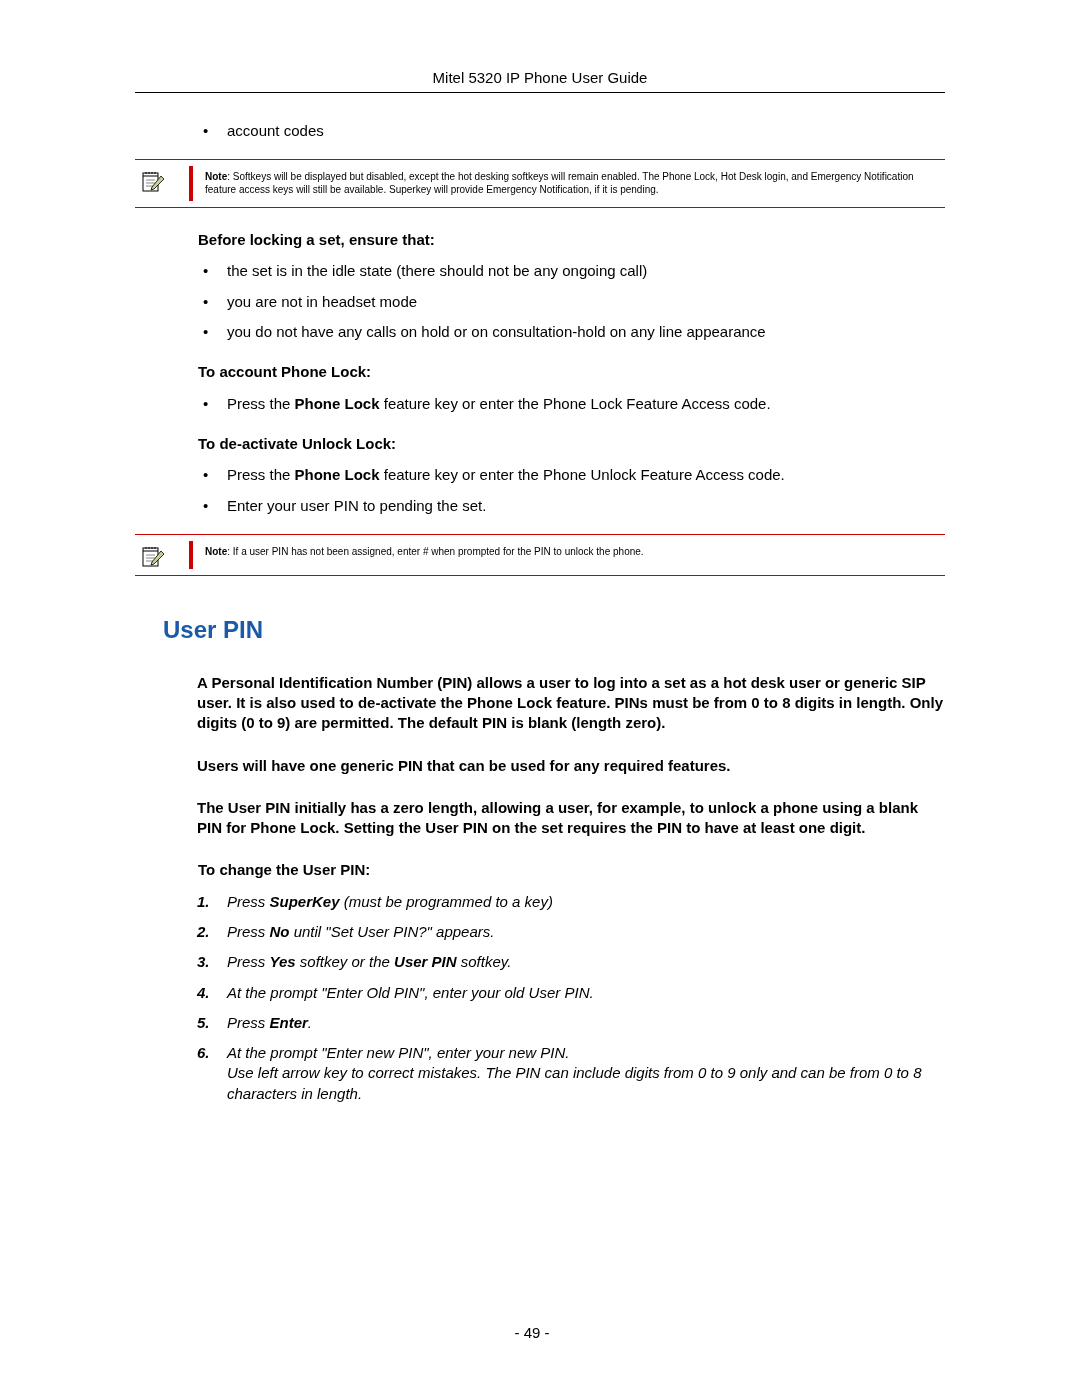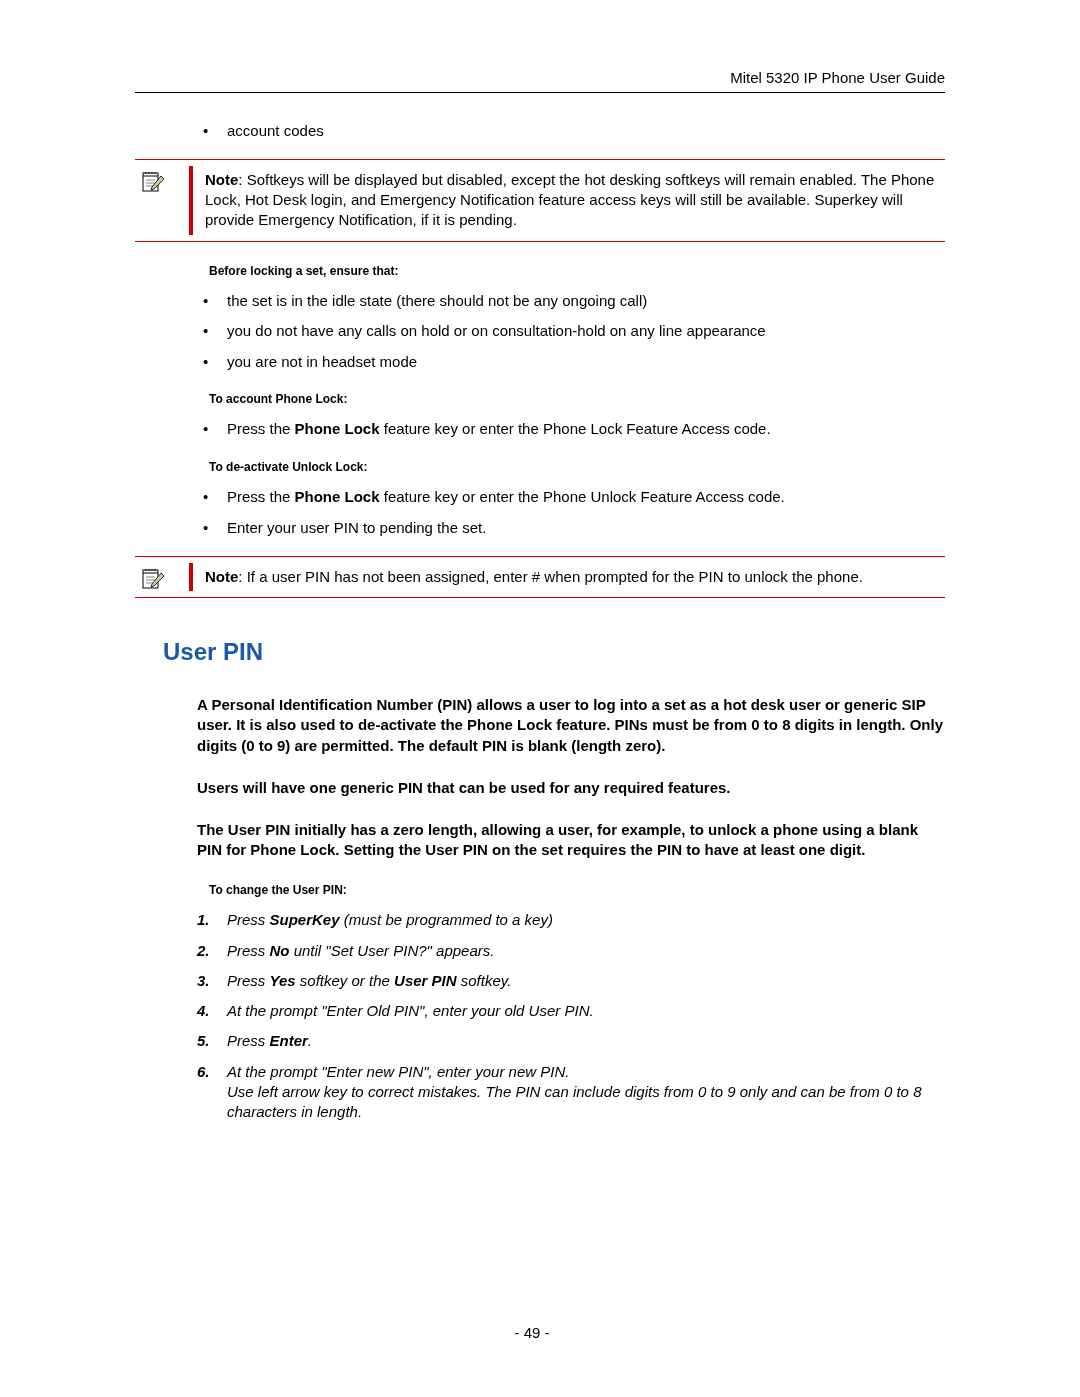--- a/index.html
+++ b/index.html
@@ -17,21 +17,21 @@
     position: relative;
     box-sizing: border-box;
     padding: 68px 135px 0 135px;
   }
   .header-line {
     border-bottom: 1px solid #000;
     padding-bottom: 4px;
     margin-bottom: 28px;
   }
   .header-text {
-    text-align: right;
+    text-align: center;
     font-size: 15px;
   }
   .content {
     margin-left: 62px;
   }
   ul.bullets {
     list-style: none;
     margin: 0 0 18px 0;
     padding: 0;
   }
@@ -63,27 +63,27 @@
     justify-content: flex-start;
     padding: 4px 0 0 6px;
   }
   .note-divider {
     width: 4px;
     background: #c00;
     flex: 0 0 4px;
   }
   .note-text {
     padding: 4px 8px 4px 12px;
-    font-size: 15px;
+    font-size: 10px;
     line-height: 1.35;
   }
   .sub-head {
     font-weight: bold;
-    margin: 20px 0 12px 12px;
-    font-size: 12px;
+    margin: 20px 0 12px 1px;
+    font-size: 15px;
   }
   .section-title {
     color: #1a5aa8;
     font-size: 24px;
     font-weight: bold;
     margin: 38px 0 28px -34px;
     font-family: Arial, Helvetica, sans-serif;
   }
   .para {
     margin: 0 0 22px 0;
@@ -154,22 +154,22 @@
       </div>
       <div class="note-divider"></div>
       <div class="note-text">
         <span class="b">Note</span><span>: Softkeys will be displayed but disabled, except the hot desking softkeys will remain enabled. The Phone Lock, Hot Desk login, and Emergency Notification feature access keys will still be available. Superkey will provide Emergency Notification, if it is pending.</span>
       </div>
     </div>
 
     <div class="sub-head">Before locking a set, ensure that:</div>
     <ul class="bullets">
       <li>the set is in the idle state (there should not be any ongoing call)</li>
+      <li>you are not in headset mode</li>
       <li>you do not have any calls on hold or on consultation-hold on any line appearance</li>
-      <li>you are not in headset mode</li>
     </ul>
 
     <div class="sub-head">To account Phone Lock:</div>
     <ul class="bullets">
       <li>
         <span>Press the </span><span class="b">Phone Lock</span><span> feature key or enter the Phone Lock Feature Access code.</span>
       </li>
     </ul>
 
     <div class="sub-head">To de-activate Unlock Lock:</div>

